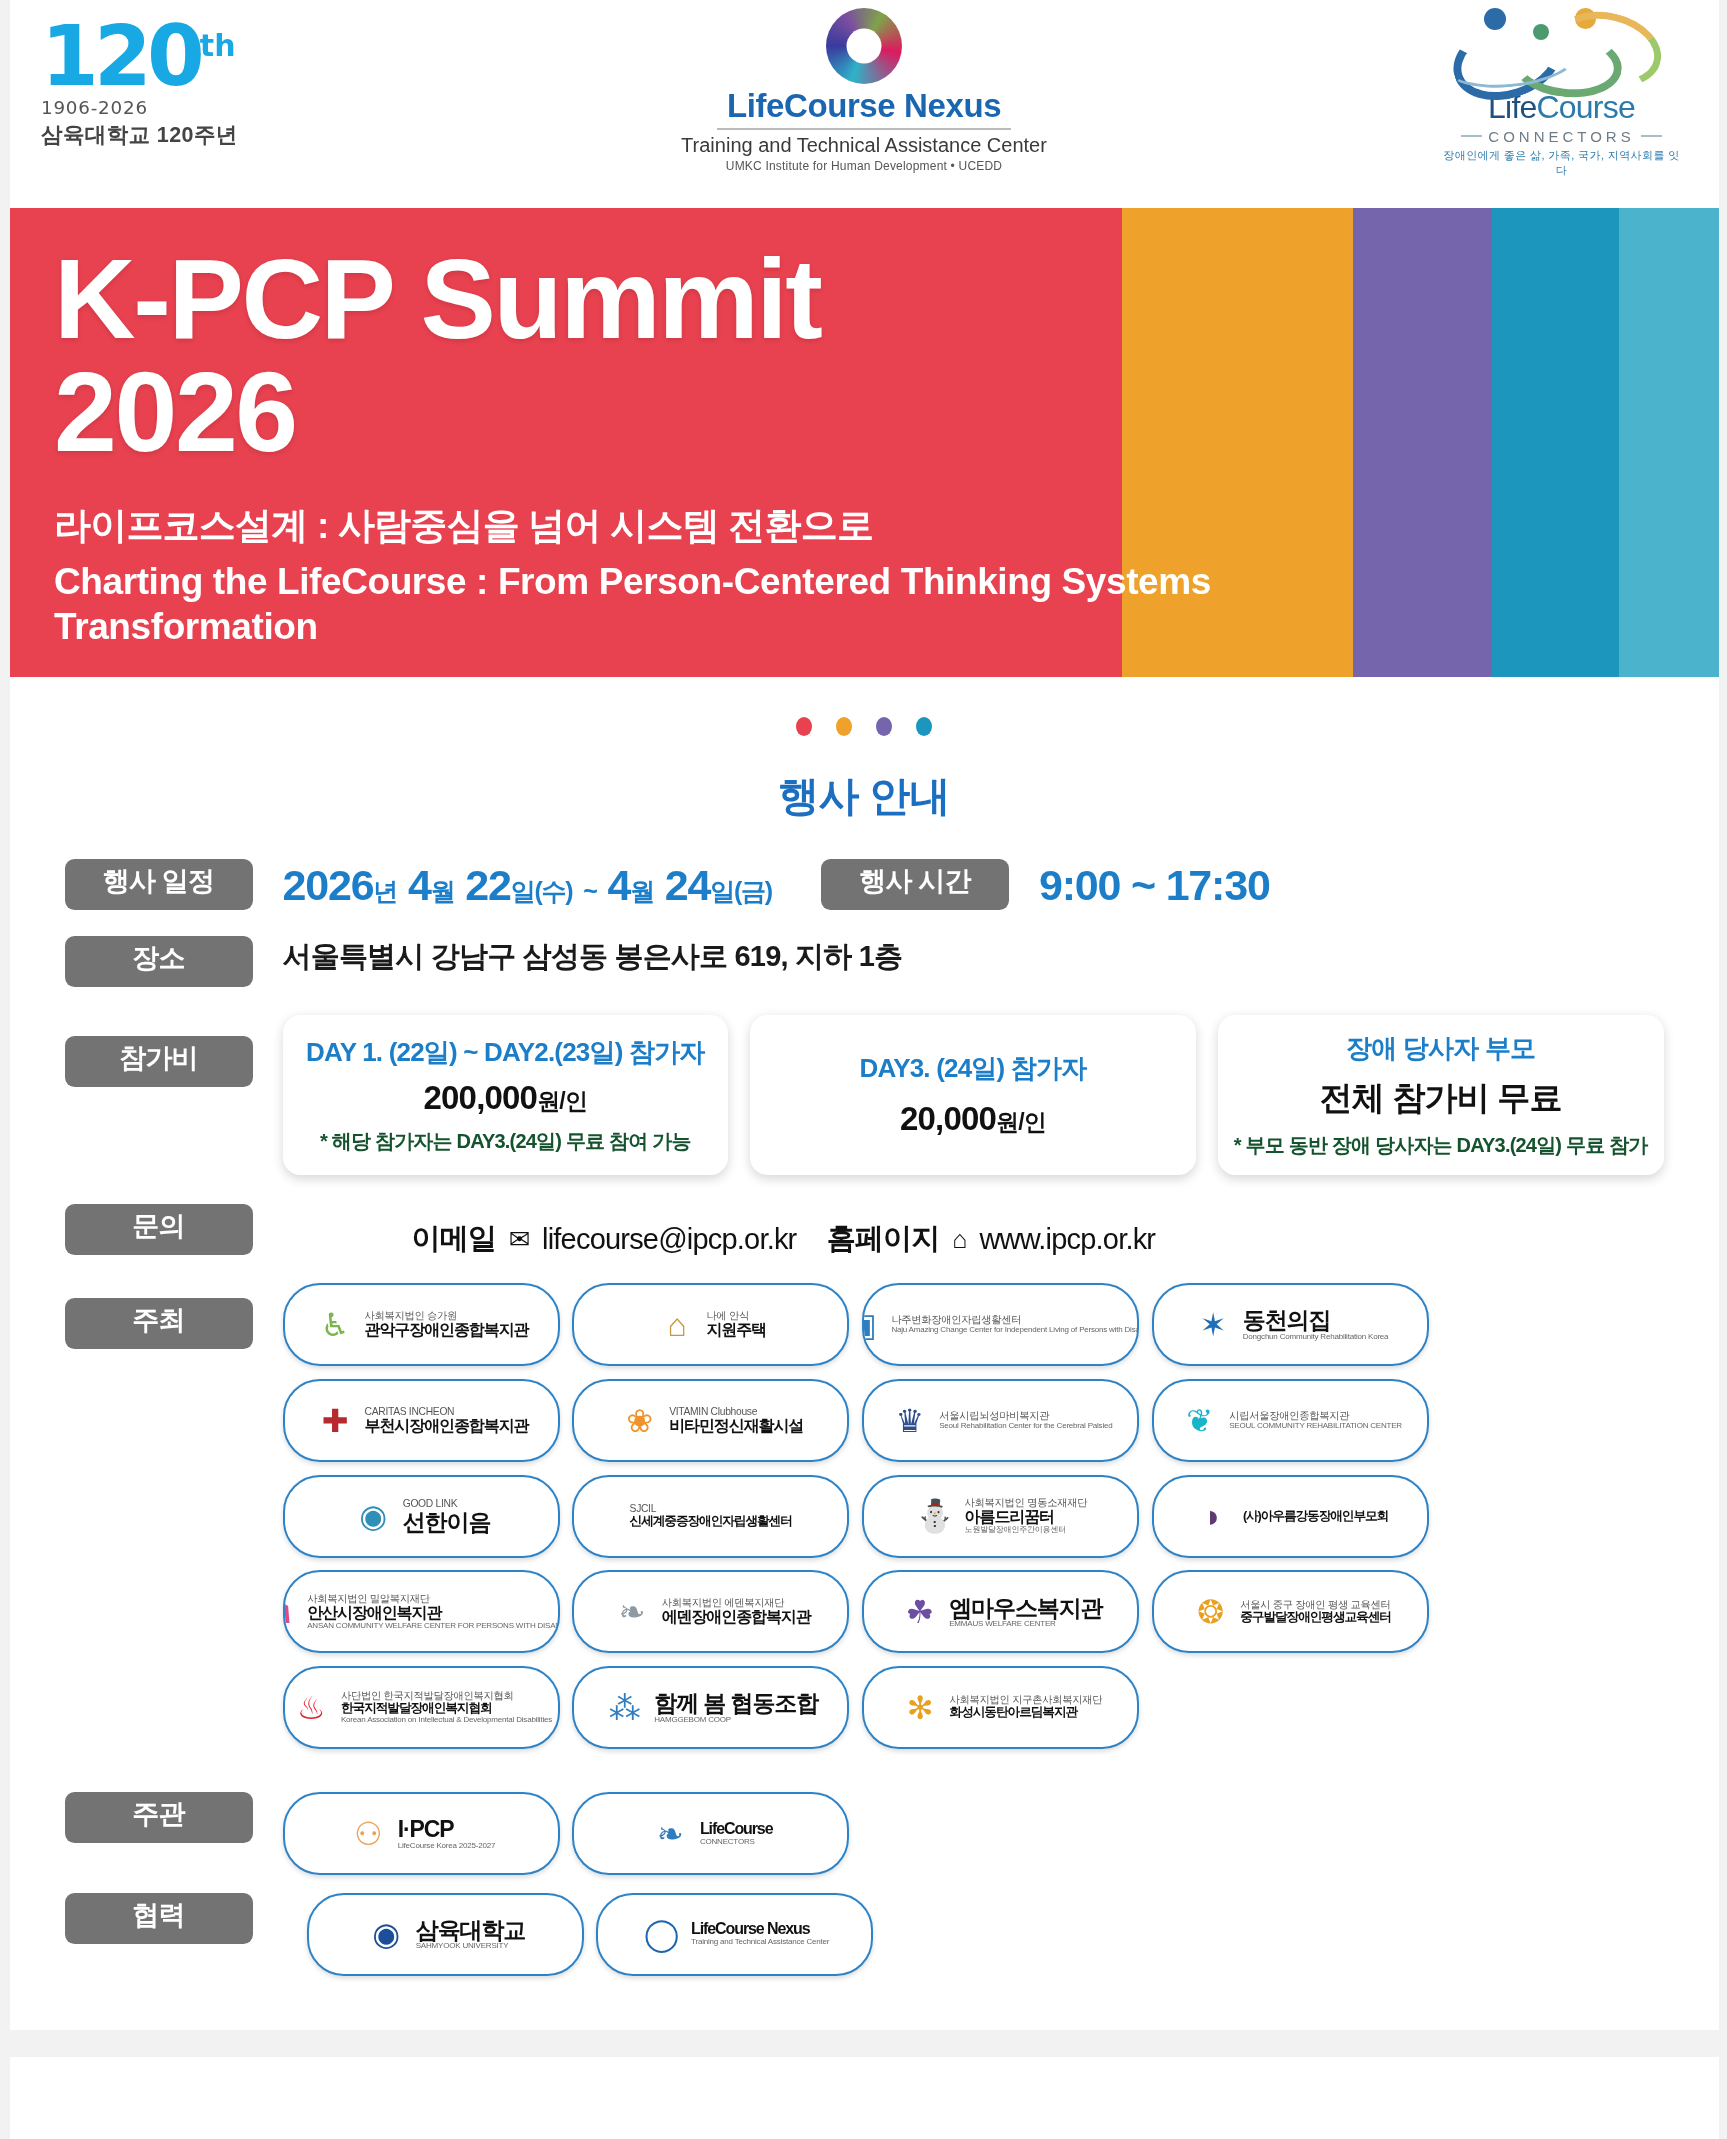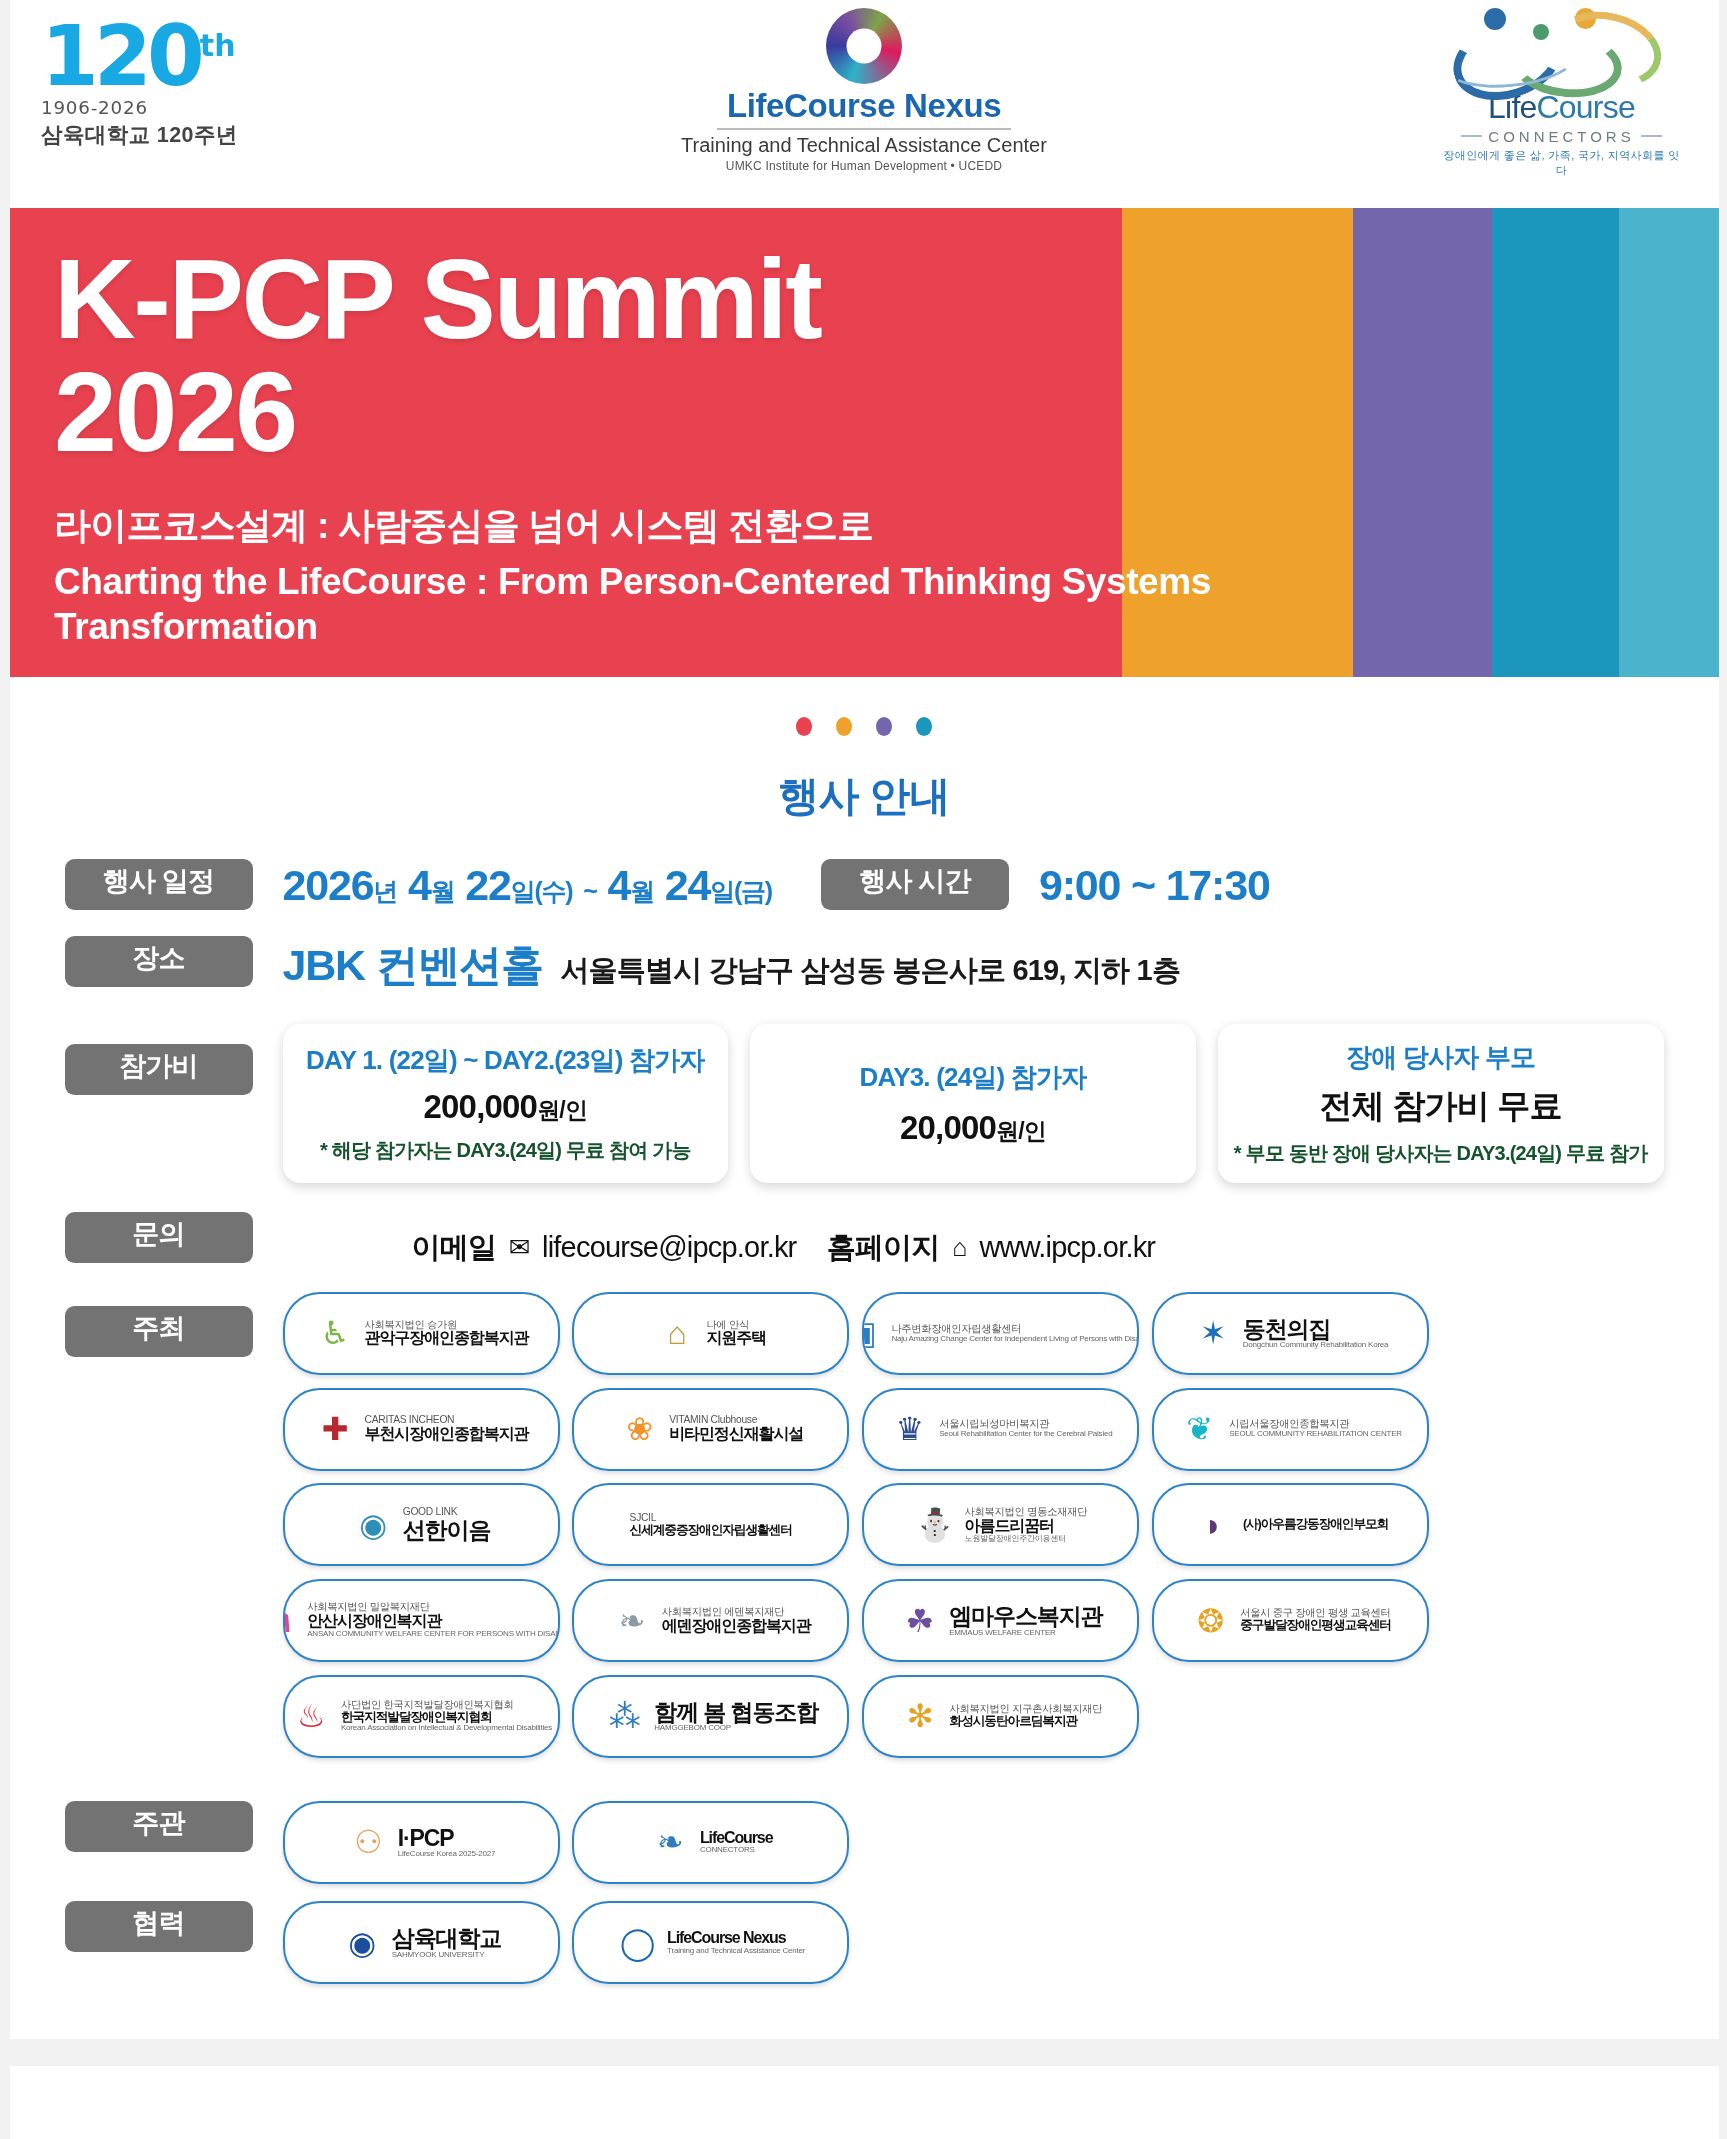--- a/index.html
+++ b/index.html
@@ -419,21 +419,20 @@
               <div class="blue-big">9:00  ~ 17:30</div>
             </div>
           </div>
         </div>
       </div>
 
       <div class="row" style="margin-top:25.5px;">
         <div class="pill">장소</div>
         <div class="after">
           <div class="venue-line">
-            <span class="blue-big">JBK 컨벤션홀</span>
             <span class="dark-mid">서울특별시 강남구 삼성동 봉은사로 619, 지하 1층</span>
           </div>
         </div>
       </div>
 
       <div class="row" style="margin-top:27px;align-items:flex-start;">
         <div class="pill" style="margin-top:22px;">참가비</div>
         <div class="after">
           <div class="fee-cards">
 
@@ -669,21 +668,21 @@
                   <span class="glyph" style="color: rgb(47, 125, 190);">❧</span>
                   <div class="txt">
                     <div class="main sm">LifeCourse</div>
                     <div class="tiny2">CONNECTORS</div>
                   </div>
                 </div>
               </div>
             </div>
         </div>
 
-        <div class="row" style="margin-top:14.3px;">
+        <div class="row" style="margin-top:14.3px;gap:24px;">
           <div class="pill">협력</div>
           <div class="logo-grid" id="coop-grid">
               <div class="lbox">
                 <div class="li">
                   <span class="glyph" style="color: rgb(27, 78, 155);">◉</span>
                   <div class="txt">
                     <div class="main lg">삼육대학교</div>
                     <div class="tiny2">SAHMYOOK UNIVERSITY</div>
                   </div>
                 </div>

